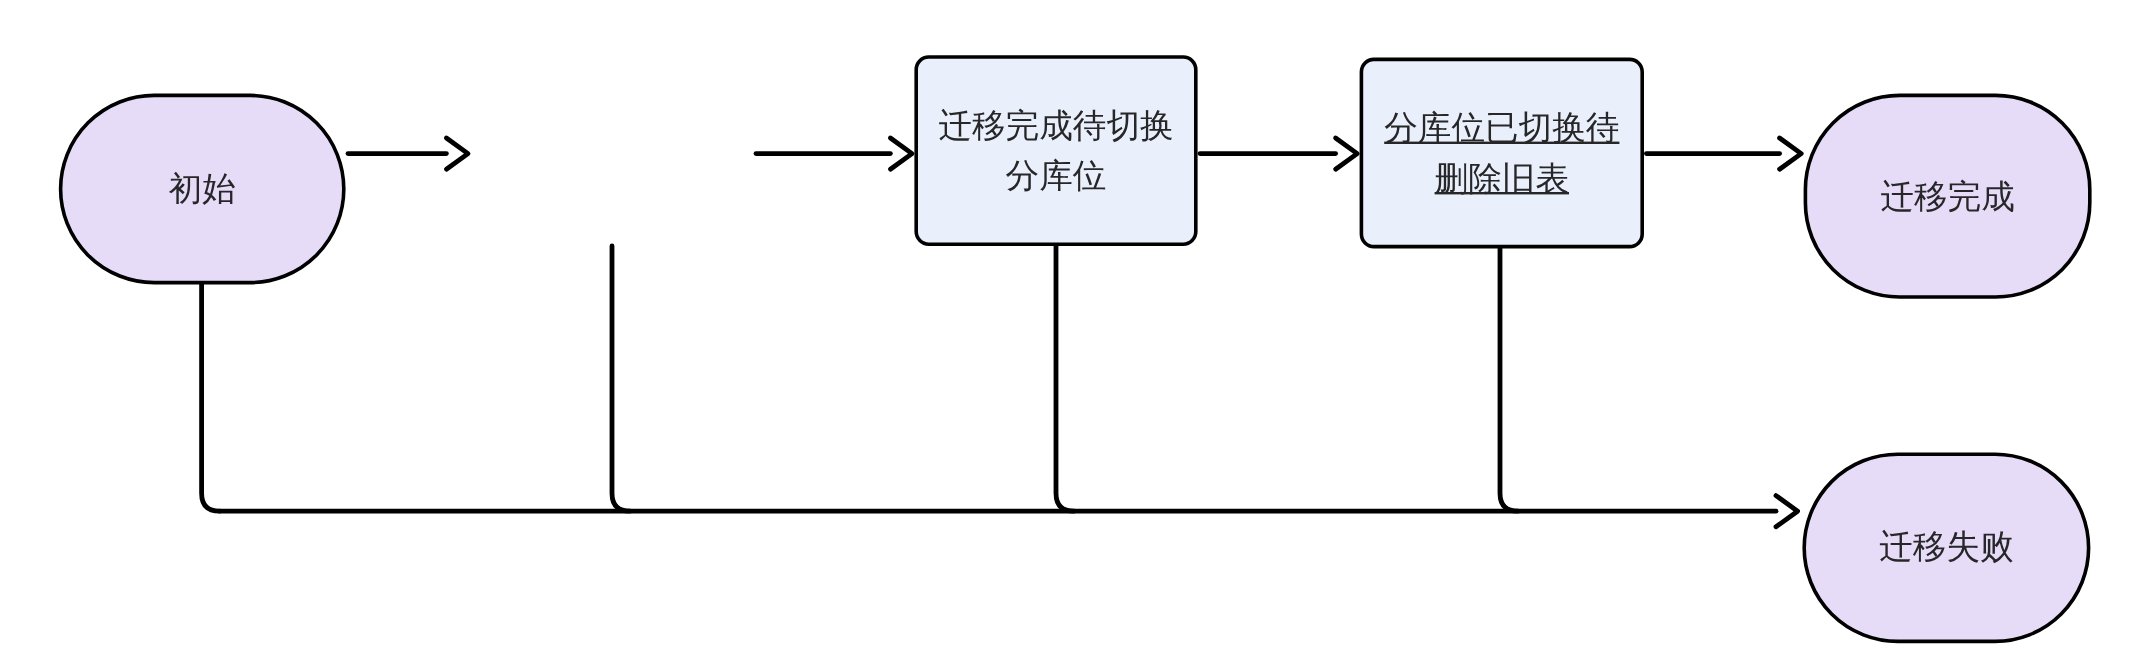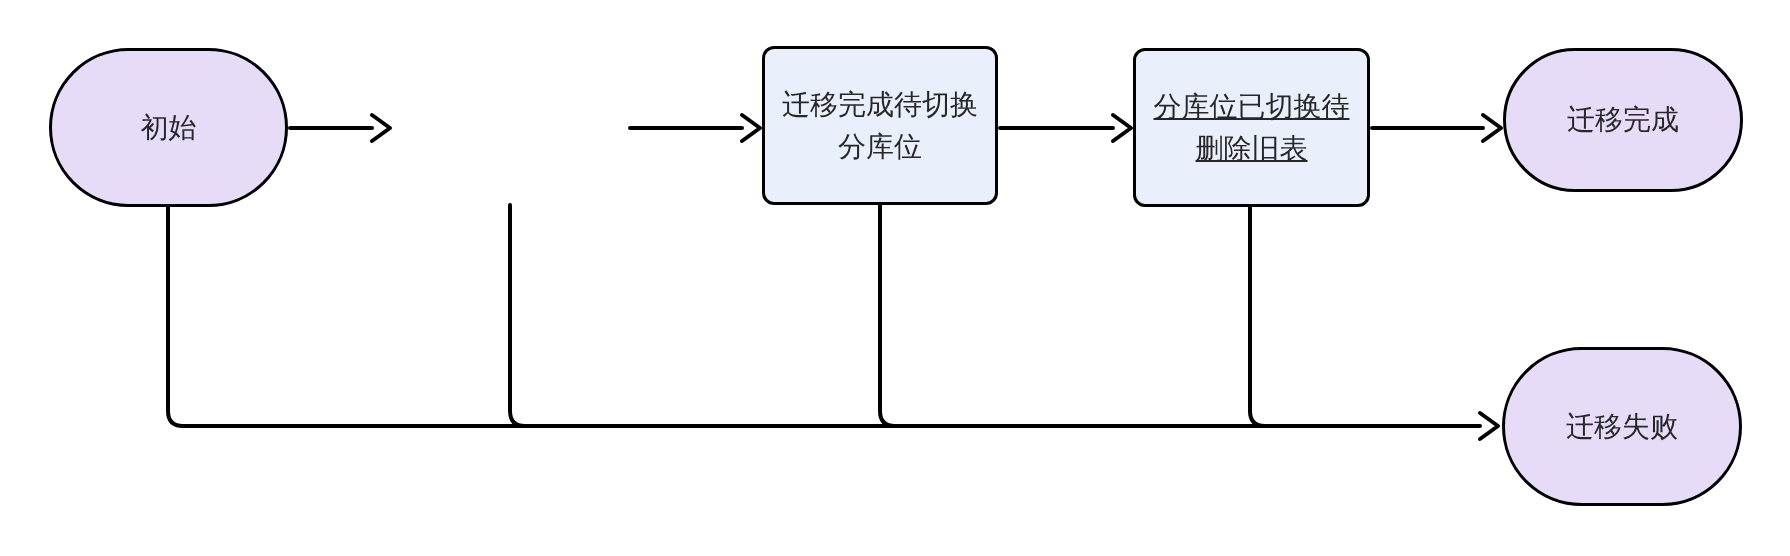--- a/index.html
+++ b/index.html
@@ -38,28 +38,28 @@
     border: 3.5px solid var(--stroke, #000000);
     display: flex;
     align-items: center;
     justify-content: center;
     text-align: center;
     font-size: 28px;
     line-height: 1.5;
     color: var(--text, #27272a);
     padding: 0 12px;
   }
-  .stadium { background: var(--stadium-fill, #e7dcf8); border-radius: 80px; }
+  .stadium { background: var(--stadium-fill, #e7dcf8); border-radius: 80px; margin-top: 30px; }
   .rect    { background: var(--rect-fill, #eaf0fb);   border-radius: 12px; }
 
   .n1 { left: 49px;   top: 48px;  width: 239px; height: 159px; }
   .n2 { left: 392px;  top: 48px;  width: 236px; height: 159px; }
   .n3 { left: 762px;  top: 46px;  width: 236px; height: 159px; }
   .n4 { left: 1133px; top: 48px;  width: 237px; height: 159px; text-decoration: underline; }
-  .n5 { left: 1503px; top: 48px;  width: 240px; height: 144px; }
+  .n5 { left: 1503px; top: 48px;  width: 240px; height: 171px; }
   .n6 { left: 1502px; top: 347px; width: 240px; height: 159px; font-family: Liberation Serif, serif; }
 </style>
 </head>
 <body>
 
 <div class="canvas">
 
   <svg class="edges" viewBox="0 0 1790 556">
 
     <g>

